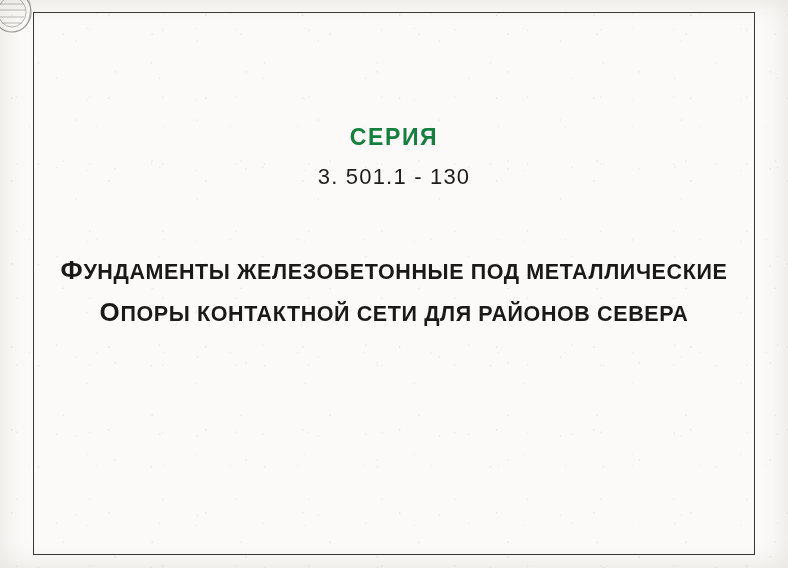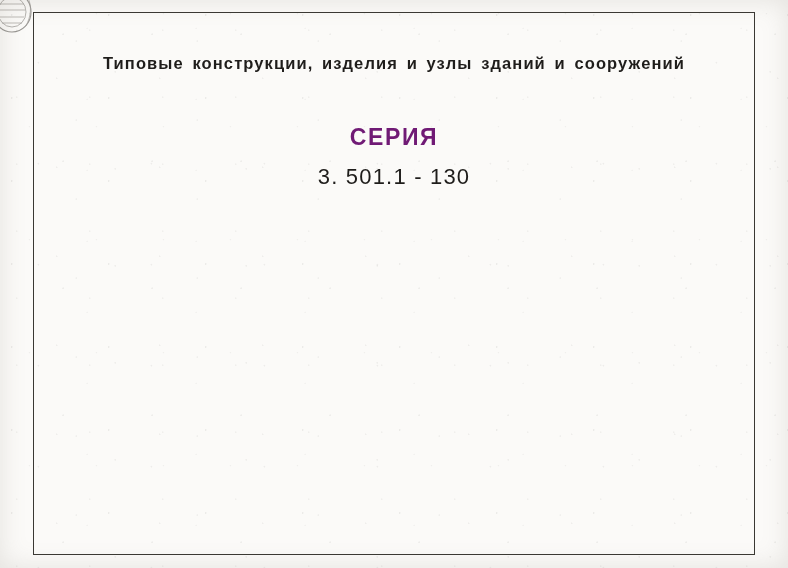--- a/index.html
+++ b/index.html
@@ -82,21 +82,21 @@
   }
   .series-label {
     position: absolute;
     top: 112px;
     left: 0;
     width: 100%;
     text-align: center;
     font-size: 23px;
     font-weight: 700;
     letter-spacing: 1.6px;
-    color: #701a75;
+    color: #15803d;
   }
   .series-number {
     position: absolute;
     top: 152px;
     left: 0;
     width: 100%;
     text-align: center;
     font-size: 22px;
     font-weight: 500;
     letter-spacing: 1.2px;
@@ -134,23 +134,26 @@
 
   <svg class="corner-stamp" viewBox="0 0 56 54">
     <ellipse cx="14" cy="16" rx="19" ry="20" fill="none" stroke="#4a4742" stroke-width="1.1"></ellipse>
     <ellipse cx="14" cy="16" rx="14" ry="15" fill="none" stroke="#5a5750" stroke-width="0.8"></ellipse>
     <path d="M2 8 L26 8 M1 14 L27 14 M2 21 L26 21 M4 27 L24 27" stroke="#5a5750" stroke-width="0.7" fill="none"></path>
     <path d="M30 2 C34 10, 33 20, 28 30" stroke="#5a5750" stroke-width="0.7" fill="none"></path>
   </svg>
 
   <div class="content">
 
-    <div class="line-header">Типовые конструкции, изделия и узлы зданий и сооружений</div>
 
     <div class="series-label"><span class="cap">С</span><span class="caps-text">ЕРИЯ</span></div>
 
     <div class="series-number">3. 501.1 - 130</div>
 
+    <div class="title-block">
+      <div class="title-line"><span class="cap">Ф</span><span class="caps-text">УНДАМЕНТЫ ЖЕЛЕЗОБЕТОННЫЕ ПОД МЕТАЛЛИЧЕСКИЕ</span></div>
+      <div class="title-line"><span class="cap">О</span><span class="caps-text">ПОРЫ КОНТАКТНОЙ СЕТИ ДЛЯ РАЙОНОВ СЕВЕРА</span></div>
+    </div>
 
   </div>
 
   <div class="edge-shadow"></div>
 </div>
 
 </body></html>

